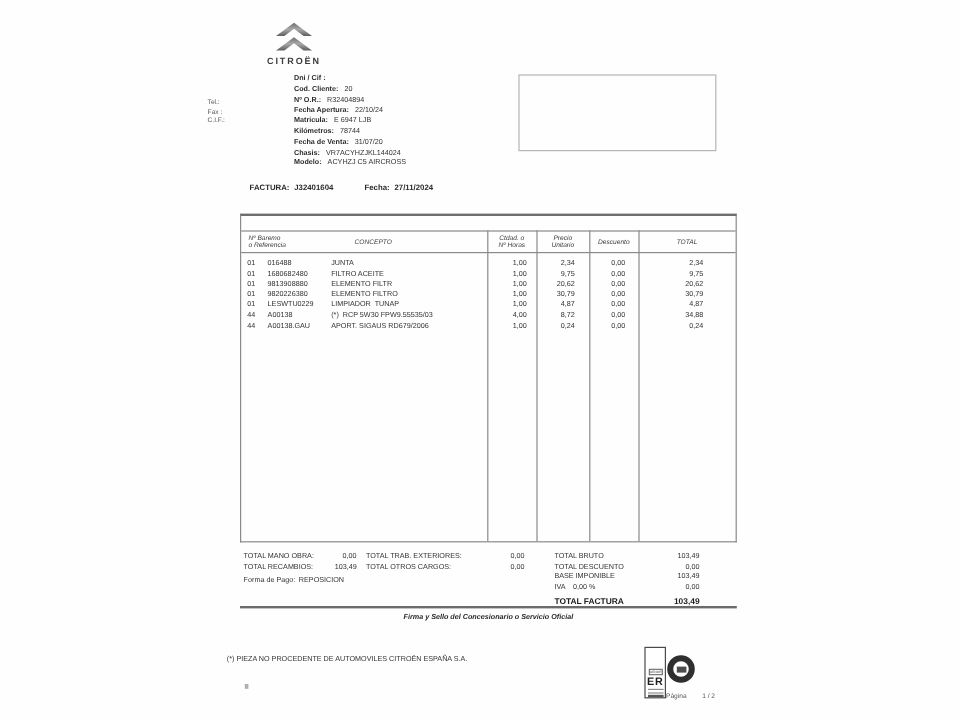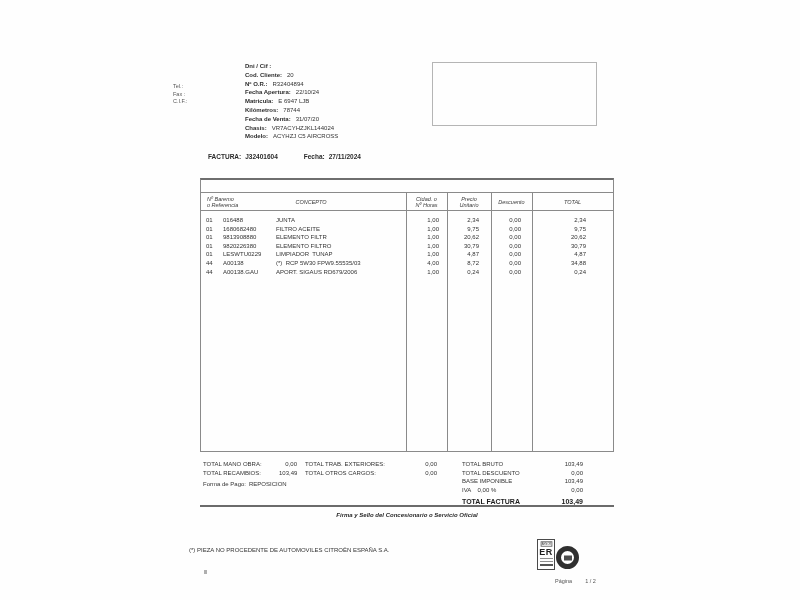--- a/index.html
+++ b/index.html
@@ -68,39 +68,53 @@
   #payment .val { margin-left:3px; }
   #totright { left:462px; top:460px; width:121px; font-size:6px; color:#333; }
   .tr-row { display:flex; justify-content:space-between; height:8.7px; line-height:8.7px; white-space:pre; }
   .tr-row.grand { font-size:7px; font-weight:bold; margin-top:3px; color:#1d1d1d; }
 
   #sepline { left:200px; top:505px; width:414px; height:1.5px; background:#6b6b6b; }
   #firma { left:200px; top:512px; width:414px; text-align:center; font-size:6px; font-weight:bold; font-style:italic; color:#2a2a2a; }
   #footnote { left:189px; top:547px; font-size:6px; color:#333; white-space:nowrap; }
 
   
-  #stamp-er { left:537px; top:539px; width:18px; height:31px; border:1px solid #4a4a4a; display:flex; flex-direction:column; align-items:center; padding-top:1px; background:#fff; }
+  #stamp-er { left:537px; top:539px; width:18px; height:43px; border:1px solid #4a4a4a; display:flex; flex-direction:column; align-items:center; padding-top:17px; background:#fff; }
   .er-top { font-size:3px; line-height:4px; border:1px solid #666; width:13px; text-align:center; color:#333; transform:scale(.9); }
   .er-big { font-size:9px; font-weight:bold; line-height:10px; color:#1f1f1f; letter-spacing:.5px; }
   .er-bar { width:13px; height:1px; background:#8f8f8f; margin-top:1.4px; }
   .er-bar.dark { background:#555; height:2px; margin-top:2px; }
 
   #stamp-circle { left:556px; top:546px; width:23px; height:23px; border-radius:50%; border:5px solid #2f2f2f; background:#fff; }
   .circ-core { position:absolute; left:50%; top:50%; transform:translate(-50%,-50%); width:8px; height:5px; background:#4d4d4d; }
 
   #pagina { left:555px; top:578px; font-size:5.5px; color:#555; display:flex; white-space:nowrap; }
   .pg-val { margin-left:13px; }
 
   #mark { left:204px; top:570px; width:3px; height:4px; background:#8d8d8d; opacity:.7; }
 </style>
 </head>
 <body>
 
 <div class="page">
 
+  <div class="abs" id="logo">
+    <svg width="32" height="26" viewBox="0 0 64 52">
+      <defs>
+        <linearGradient id="gch" x1="0" y1="0" x2="0" y2="1">
+          <stop offset="0" stop-color="#6e6e6e"></stop>
+          <stop offset="0.5" stop-color="#a8a8a8"></stop>
+          <stop offset="1" stop-color="#5f5f5f"></stop>
+        </linearGradient>
+      </defs>
+      <polygon points="2,24 32,2 62,24 48,24 32,12 16,24" fill="url(#gch)"></polygon>
+      <polygon points="2,48 32,26 62,48 48,48 32,36 16,48" fill="url(#gch)"></polygon>
+    </svg>
+    <div class="brand-name">CITROËN</div>
+  </div>
 
   <div class="abs" id="contact">
     <div>Tel.:</div>
     <div>Fax :</div>
     <div>C.I.F.:</div>
   </div>
 
   <div class="abs" id="vehicle">
     <div><span class="v-label">Dni / Cif :</span><span class="v-value"></span></div>
     <div><span class="v-label">Cod. Cliente:</span><span class="v-value">20</span></div>

